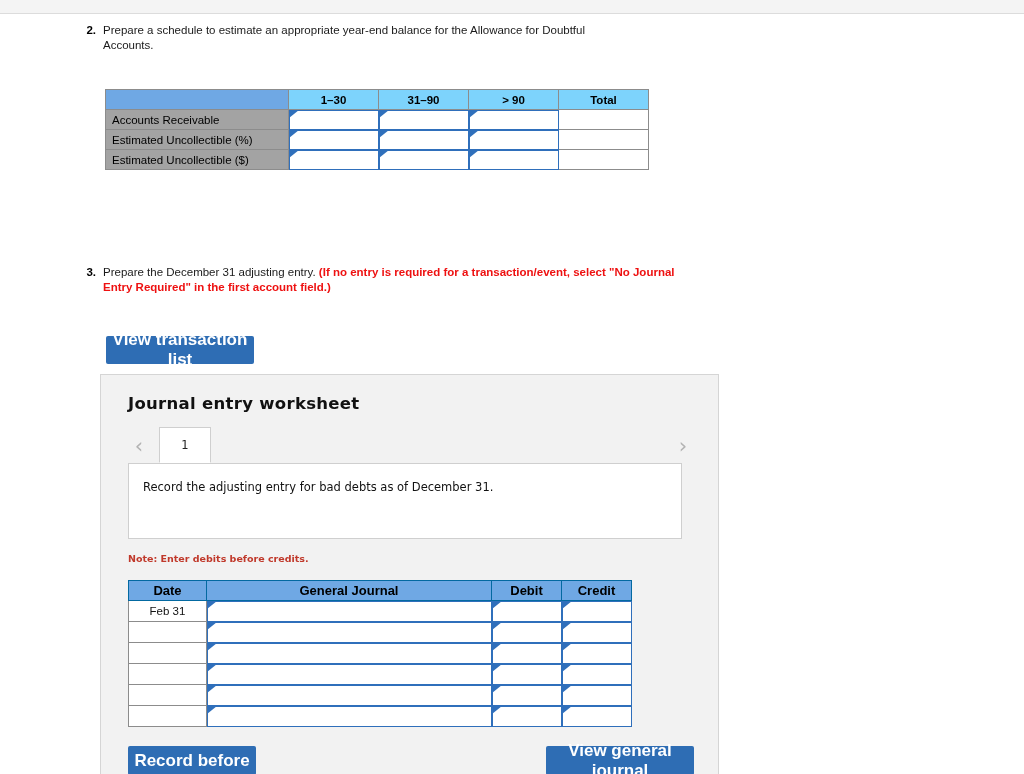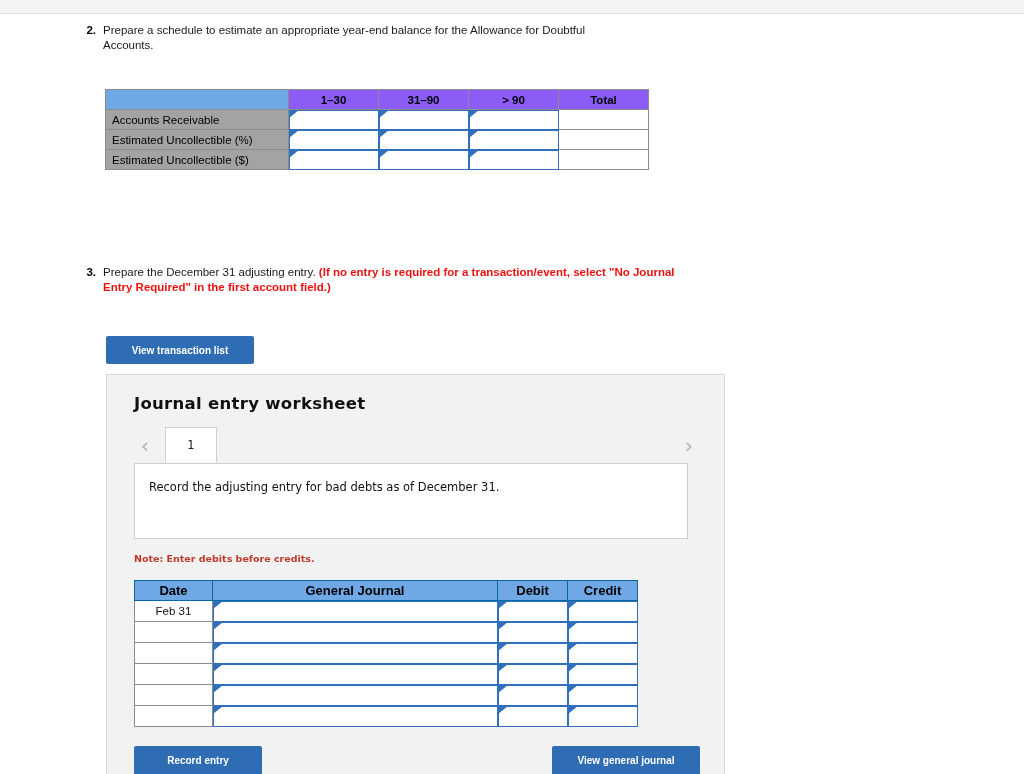--- a/index.html
+++ b/index.html
@@ -62,21 +62,21 @@
     border-collapse: collapse;
     font-size: 11.5px;
   }
   .aging-table td, .aging-table th {
     border: 1px solid #8c8c8c;
     padding: 0;
     height: 20px;
     box-sizing: border-box;
   }
   .aging-table th {
-    background: #8b5cf6;
+    background: #7dd3fc;
     color: #000;
     font-weight: bold;
     text-align: center;
     font-size: 11.5px;
     height: 20px;
   }
   .aging-table th.blank-head { width: 183px; background: #6fa8e4; }
   .aging-table th.col-head { width: 90px; }
   .aging-table td.row-label {
     text-align: left;
@@ -104,42 +104,42 @@
     border-top: 4px solid #2f6fbb;
     border-right: 5px solid transparent;
     border-bottom: 4px solid transparent;
   }
 
   
   .btn {
     background: #2e6db4;
     color: #ffffff;
     font-weight: bold;
-    font-size: 10px;
+    font-size: 17px;
     border: none;
     border-radius: 2px;
     cursor: pointer;
     font-family: "Liberation Sans", sans-serif;
     text-align: center;
     display: inline-flex;
     align-items: center;
     justify-content: center;
   }
   .btn-view-transactions {
     position: absolute;
     left: 106px;
     top: 336px;
     width: 148px;
     height: 28px;
   }
 
   
   .worksheet-panel {
     position: absolute;
-    left: 106px;
+    left: 100px;
     top: 374px;
     width: 619px;
     height: 400px;
     background: #f2f2f2;
     border: 1px solid #d5d5d5;
     border-bottom: none;
     box-sizing: border-box;
   }
   .ws-title {
     position: absolute;
@@ -437,17 +437,17 @@
             <span class="marker"></span>
           </td>
         <td class="cell-input">
             <span class="marker"></span>
           </td>
       </tr>
     </tbody>
   </table>
 
   <div class="btn-row">
-    <button class="btn btn-record">Record entry</button>
+    <button class="btn btn-record">Record before</button>
     <button class="btn btn-viewgj">View general journal</button>
   </div>
 
 </div>
 
 </body></html>

